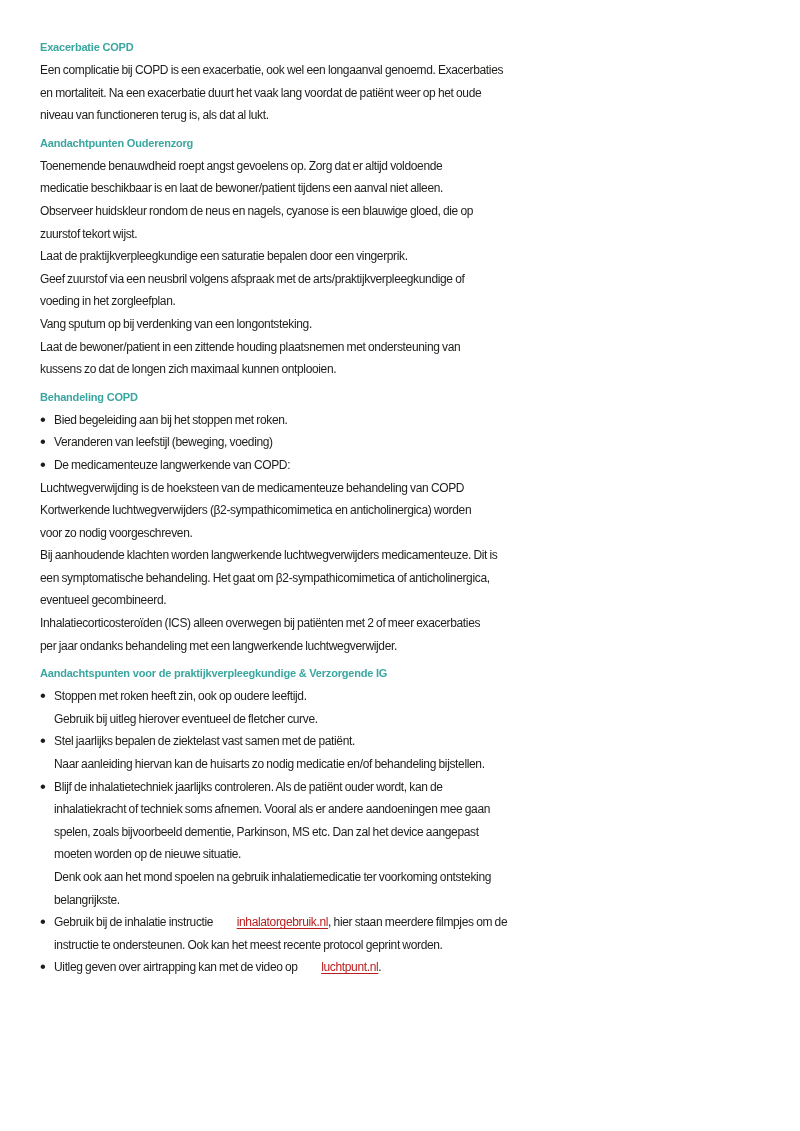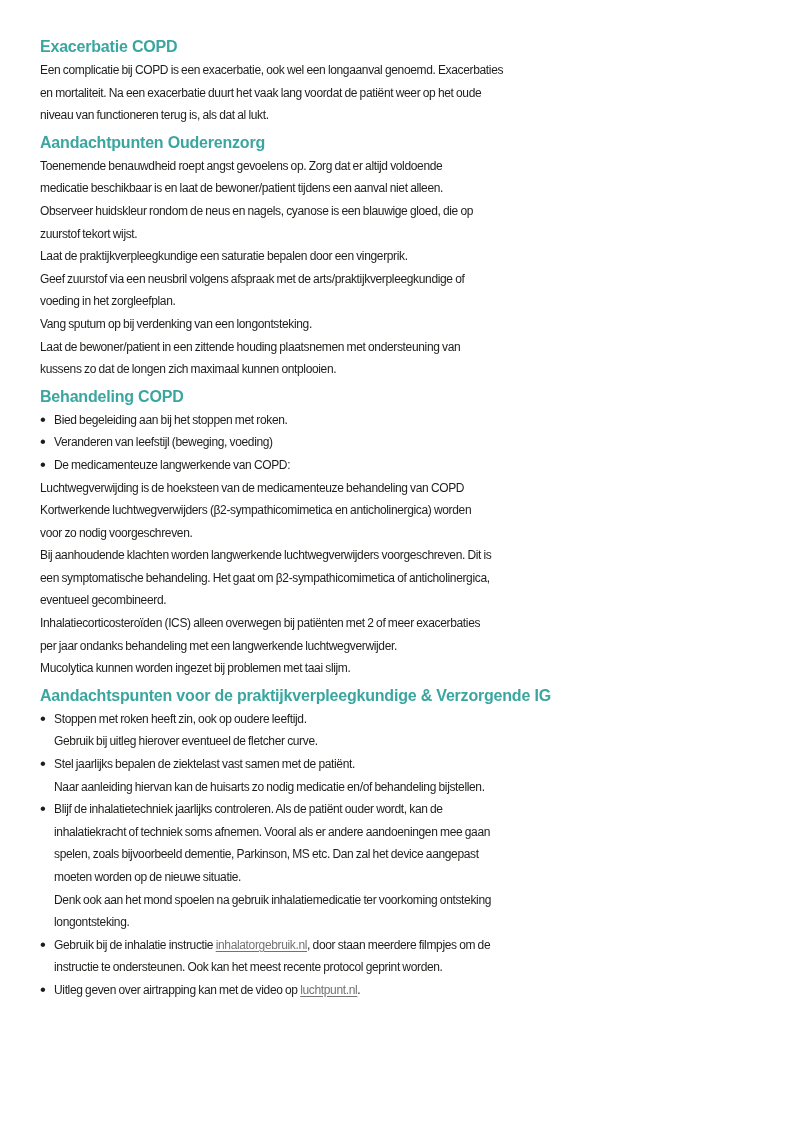--- a/index.html
+++ b/index.html
@@ -17,21 +17,21 @@
     }
     .page {
       position: absolute;
       left: 40px;
       top: 36px;
       width: 730px;
     }
     .section-title {
       color: #3aa6a0;
       font-weight: bold;
-      font-size: 16px;
+      font-size: 11px;
       line-height: 22px;
       margin: 0 0 1px 0;
       letter-spacing: -0.2px;
     }
     .p {
       font-size: 12px;
       line-height: 22.6px;
       margin: 0;
       letter-spacing: -0.35px;
       word-spacing: -0.5px;
@@ -45,22 +45,23 @@
     .bullet-dot {
       position: absolute;
       left: 0;
       top: 0;
       font-size: 16.6px;
       line-height: 22.6px;
     }
     .link {
       text-decoration: underline;
       text-underline-offset: 2px;
-      color: #737373;
+      color: #b91c1c;
       cursor: pointer;
+      margin-left: 21px;
     }
   </style>
 </head>
 <body>
 
 <div class="page">
 
   <div class="section">
     <div class="section-title">Exacerbatie COPD</div>
     <p class="p">Een complicatie bij COPD is een exacerbatie, ook wel een longaanval genoemd. Exacerbaties</p>
@@ -94,26 +95,25 @@
       <p class="p">Veranderen van leefstijl (beweging, voeding)</p>
     </div>
     <div class="bullet">
       <span class="bullet-dot">•</span>
       <p class="p">De medicamenteuze langwerkende van COPD:</p>
     </div>
 
     <p class="p">Luchtwegverwijding is de hoeksteen van de medicamenteuze behandeling van COPD</p>
     <p class="p">Kortwerkende luchtwegverwijders (β2-sympathicomimetica en anticholinergica) worden</p>
     <p class="p">voor zo nodig voorgeschreven.</p>
-    <p class="p">Bij aanhoudende klachten worden langwerkende luchtwegverwijders voorgeschreven. Dit is</p>
+    <p class="p">Bij aanhoudende klachten worden langwerkende luchtwegverwijders medicamenteuze. Dit is</p>
     <p class="p">een symptomatische behandeling. Het gaat om β2-sympathicomimetica of anticholinergica,</p>
     <p class="p">eventueel gecombineerd.</p>
     <p class="p">Inhalatiecorticosteroïden (ICS) alleen overwegen bij patiënten met 2 of meer exacerbaties</p>
     <p class="p">per jaar ondanks behandeling met een langwerkende luchtwegverwijder.</p>
-    <p class="p">Mucolytica kunnen worden ingezet bij problemen met taai slijm.</p>
   </div>
 
   <div class="section">
     <div class="section-title">Aandachtspunten voor de praktijkverpleegkundige &amp; Verzorgende IG</div>
 
     <div class="bullet">
       <span class="bullet-dot">•</span>
       <p class="p">Stoppen met roken heeft zin, ook op oudere leeftijd.</p>
       <p class="p">Gebruik bij uitleg hierover eventueel de fletcher curve.</p>
     </div>
@@ -122,25 +122,25 @@
       <p class="p">Stel jaarlijks bepalen de ziektelast vast samen met de patiënt.</p>
       <p class="p">Naar aanleiding hiervan kan de huisarts zo nodig medicatie en/of behandeling bijstellen.</p>
     </div>
     <div class="bullet">
       <span class="bullet-dot">•</span>
       <p class="p">Blijf de inhalatietechniek jaarlijks controleren. Als de patiënt ouder wordt, kan de</p>
       <p class="p">inhalatiekracht of techniek  soms afnemen.  Vooral als er andere aandoeningen mee gaan</p>
       <p class="p">spelen, zoals bijvoorbeeld dementie, Parkinson, MS etc. Dan zal het device aangepast</p>
       <p class="p">moeten worden op de nieuwe situatie.</p>
       <p class="p">Denk ook aan het mond spoelen na gebruik inhalatiemedicatie ter voorkoming ontsteking</p>
-      <p class="p">longontsteking.</p>
+      <p class="p">belangrijkste.</p>
     </div>
     <div class="bullet">
       <span class="bullet-dot">•</span>
-      <p class="p"><span>Gebruik bij de inhalatie instructie </span><a class="link">inhalatorgebruik.nl</a><span>, door staan meerdere filmpjes om de</span></p>
+      <p class="p"><span>Gebruik bij de inhalatie instructie </span><a class="link">inhalatorgebruik.nl</a><span>, hier staan meerdere filmpjes om de</span></p>
       <p class="p">instructie te ondersteunen. Ook kan het meest recente protocol geprint worden.</p>
     </div>
     <div class="bullet">
       <span class="bullet-dot">•</span>
       <p class="p"><span>Uitleg geven over airtrapping kan met de video op </span><a class="link">luchtpunt.nl</a><span>.</span></p>
     </div>
   </div>
 
 </div>
 

